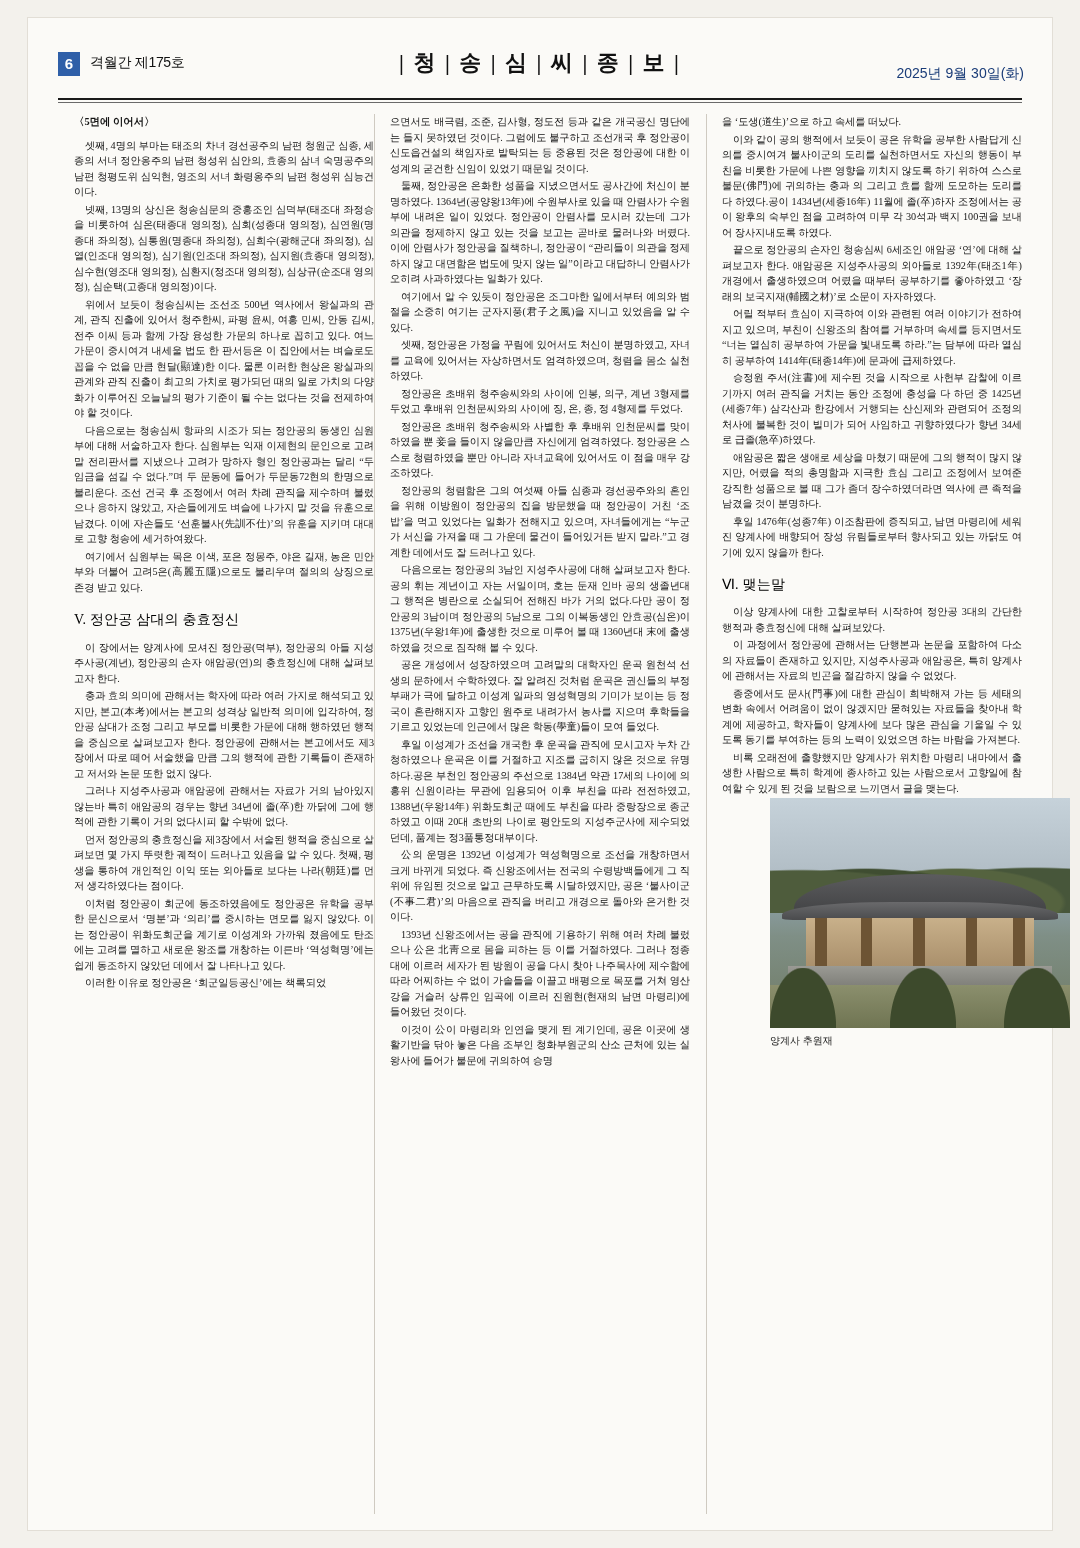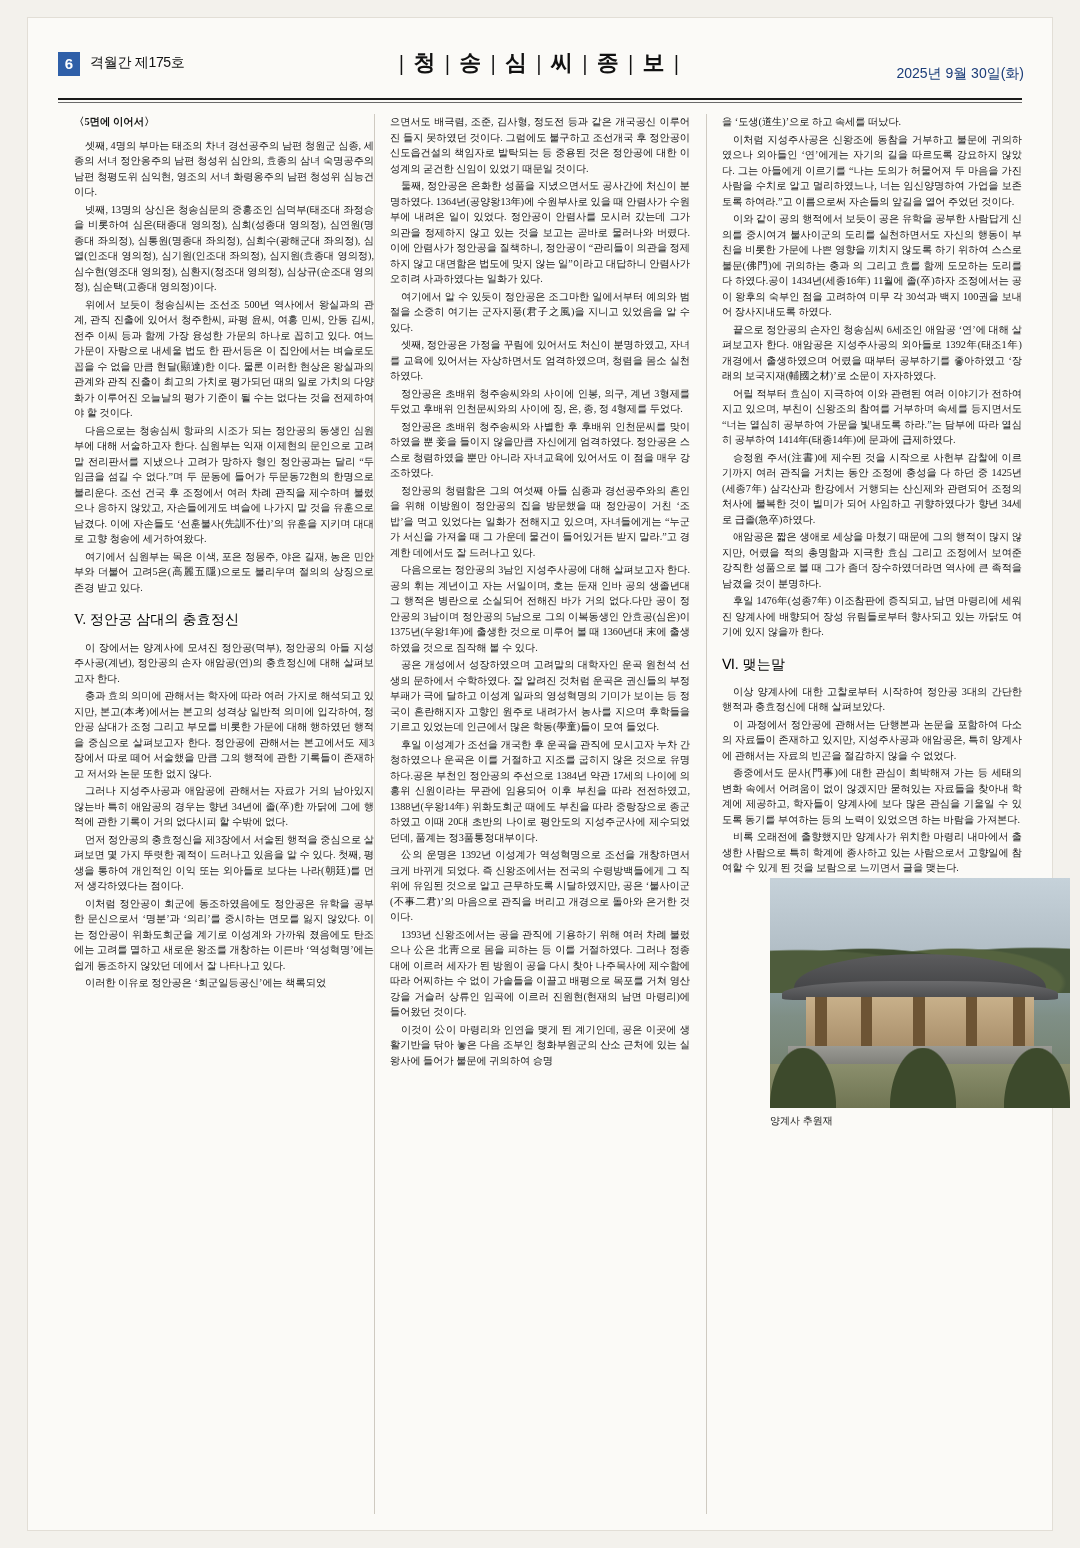--- a/index.html
+++ b/index.html
@@ -218,52 +218,51 @@
     <div class="rule-top2"></div>
 
     <div class="columns">
       <div class="vrule vr1"></div>
       <div class="vrule vr2"></div>
 
       <div class="col col1">
         <p class="lead">〈5면에 이어서〉</p>
         <p>셋째, 4명의 부마는 태조의 차녀 경선공주의 남편 청원군 심종, 세종의 서녀 정안옹주의 남편 청성위 심안의, 효종의 삼녀 숙명공주의 남편 청평도위 심익현, 영조의 서녀 화령옹주의 남편 청성위 심능건이다.</p>
         <p>넷째, 13명의 상신은 청송심문의 중흥조인 심덕부(태조대 좌정승을 비롯하여 심온(태종대 영의정), 심회(성종대 영의정), 심연원(명종대 좌의정), 심통원(명종대 좌의정), 심희수(광해군대 좌의정), 심열(인조대 영의정), 심기원(인조대 좌의정), 심지원(효종대 영의정), 심수현(영조대 영의정), 심환지(정조대 영의정), 심상규(순조대 영의정), 심순택(고종대 영의정)이다.</p>
-        <p>위에서 보듯이 청송심씨는 조선조 500년 역사에서 왕실과의 관계, 관직 진출에 있어서 청주한씨, 파평 윤씨, 여흥 민씨, 안동 김씨, 전주 이씨 등과 함께 가장 융성한 가문의 하나로 꼽히고 있다. 여느 가문이 자랑으로 내세울 법도 한 판서등은 이 집안에서는 벼슬로도 꼽을 수 없을 만큼 현달(顯達)한 이다. 물론 이러한 현상은 왕실과의 관계와 관직 진출이 최고의 가치로 평가되던 때의 일로 가치의 다양화가 이루어진 오늘날의 평가 기준이 될 수는 없다는 것을 전제하여야 할 것이다.</p>
+        <p>위에서 보듯이 청송심씨는 조선조 500년 역사에서 왕실과의 관계, 관직 진출에 있어서 청주한씨, 파평 윤씨, 여흥 민씨, 안동 김씨, 전주 이씨 등과 함께 가장 융성한 가문의 하나로 꼽히고 있다. 여느 가문이 중시여겨 내세울 법도 한 판서등은 이 집안에서는 벼슬로도 꼽을 수 없을 만큼 현달(顯達)한 이다. 물론 이러한 현상은 왕실과의 관계와 관직 진출이 최고의 가치로 평가되던 때의 일로 가치의 다양화가 이루어진 오늘날의 평가 기준이 될 수는 없다는 것을 전제하여야 할 것이다.</p>
         <p>다음으로는 청송심씨 항파의 시조가 되는 정안공의 동생인 심원부에 대해 서술하고자 한다. 심원부는 익재 이제현의 문인으로 고려말 전리판서를 지냈으나 고려가 망하자 형인 정안공과는 달리 “두 임금을 섬길 수 없다.”며 두 문동에 들어가 두문동72현의 한명으로 불리운다. 조선 건국 후 조정에서 여러 차례 관직을 제수하며 불렀으나 응하지 않았고, 자손들에게도 벼슬에 나가지 말 것을 유훈으로 남겼다. 이에 자손들도 ‘선훈불사(先訓不仕)’의 유훈을 지키며 대대로 고향 청송에 세거하여왔다.</p>
         <p>여기에서 심원부는 목은 이색, 포은 정몽주, 야은 길재, 농은 민안부와 더불어 고려5은(高麗五隱)으로도 불리우며 절의의 상징으로 존경 받고 있다.</p>
         <h2 class="sec">V. 정안공 삼대의 충효정신</h2>
         <p>이 장에서는 양계사에 모셔진 정안공(덕부), 정안공의 아들 지성주사공(계년), 정안공의 손자 애암공(연)의 충효정신에 대해 살펴보고자 한다.</p>
         <p>충과 효의 의미에 관해서는 학자에 따라 여러 가지로 해석되고 있지만, 본고(本考)에서는 본고의 성격상 일반적 의미에 입각하여, 정안공 삼대가 조정 그리고 부모를 비롯한 가문에 대해 행하였던 행적을 중심으로 살펴보고자 한다. 정안공에 관해서는 본고에서도 제3장에서 따로 떼어 서술했을 만큼 그의 행적에 관한 기록들이 존재하고 저서와 논문 또한 없지 않다.</p>
         <p>그러나 지성주사공과 애암공에 관해서는 자료가 거의 남아있지 않는바 특히 애암공의 경우는 향년 34년에 졸(卒)한 까닭에 그에 행적에 관한 기록이 거의 없다시피 할 수밖에 없다.</p>
         <p>먼저 정안공의 충효정신을 제3장에서 서술된 행적을 중심으로 살펴보면 몇 가지 뚜렷한 궤적이 드러나고 있음을 알 수 있다. 첫째, 평생을 통하여 개인적인 이익 또는 외아들로 보다는 나라(朝廷)를 먼저 생각하였다는 점이다.</p>
         <p>이처럼 정안공이 회군에 동조하였음에도 정안공은 유학을 공부한 문신으로서 ‘명분’과 ‘의리’를 중시하는 면모를 잃지 않았다. 이는 정안공이 위화도회군을 계기로 이성계와 가까워 졌음에도 탄조에는 고려를 멸하고 새로운 왕조를 개창하는 이른바 ‘역성혁명’에는 쉽게 동조하지 않았던 데에서 잘 나타나고 있다.</p>
         <p>이러한 이유로 정안공은 ‘회군일등공신’에는 책록되었</p>
       </div>
 
       <div class="col col2">
-        <p class="noind">으면서도 배극렴, 조준, 김사형, 정도전 등과 같은 개국공신 이루어진 들지 못하였던 것이다. 그럼에도 불구하고 조선개국 후 정안공이 신도읍건설의 책임자로 발탁되는 등 중용된 것은 정안공에 대한 이성계의 굳건한 신임이 있었기 때문일 것이다.</p>
+        <p class="noind">으면서도 배극렴, 조준, 김사형, 정도전 등과 같은 개국공신 명단에는 들지 못하였던 것이다. 그럼에도 불구하고 조선개국 후 정안공이 신도읍건설의 책임자로 발탁되는 등 중용된 것은 정안공에 대한 이성계의 굳건한 신임이 있었기 때문일 것이다.</p>
         <p>둘째, 정안공은 온화한 성품을 지녔으면서도 공사간에 처신이 분명하였다. 1364년(공양왕13年)에 수원부사로 있을 때 안렴사가 수원부에 내려온 일이 있었다. 정안공이 안렴사를 모시러 갔는데 그가 의관을 정제하지 않고 있는 것을 보고는 곧바로 물러나와 버렸다. 이에 안렴사가 정안공을 질책하니, 정안공이 “관리들이 의관을 정제하지 않고 대면함은 법도에 맞지 않는 일”이라고 대답하니 안렴사가 오히려 사과하였다는 일화가 있다.</p>
         <p>여기에서 알 수 있듯이 정안공은 조그마한 일에서부터 예의와 범절을 소중히 여기는 군자지풍(君子之風)을 지니고 있었음을 알 수 있다.</p>
         <p>셋째, 정안공은 가정을 꾸림에 있어서도 처신이 분명하였고, 자녀를 교육에 있어서는 자상하면서도 엄격하였으며, 청렴을 몸소 실천하였다.</p>
         <p>정안공은 초배위 청주송씨와의 사이에 인봉, 의구, 계년 3형제를 두었고 후배위 인천문씨와의 사이에 징, 온, 종, 정 4형제를 두었다.</p>
         <p>정안공은 초배위 청주송씨와 사별한 후 후배위 인천문씨를 맞이하였을 뿐 妾을 들이지 않을만큼 자신에게 엄격하였다. 정안공은 스스로 청렴하였을 뿐만 아니라 자녀교육에 있어서도 이 점을 매우 강조하였다.</p>
         <p>정안공의 청렴함은 그의 여섯째 아들 심종과 경선공주와의 혼인을 위해 이방원이 정안공의 집을 방문했을 때 정안공이 거친 ‘조밥’을 먹고 있었다는 일화가 전해지고 있으며, 자녀들에게는 “누군가 서신을 가져올 때 그 가운데 물건이 들어있거든 받지 말라.”고 경계한 데에서도 잘 드러나고 있다.</p>
         <p>다음으로는 정안공의 3남인 지성주사공에 대해 살펴보고자 한다. 공의 휘는 계년이고 자는 서일이며, 호는 둔재 인바 공의 생졸년대 그 행적은 병란으로 소실되어 전해진 바가 거의 없다.다만 공이 정안공의 3남이며 정안공의 5남으로 그의 이복동생인 안효공(심온)이 1375년(우왕1年)에 출생한 것으로 미루어 볼 때 1360년대 末에 출생하였을 것으로 짐작해 볼 수 있다.</p>
         <p>공은 개성에서 성장하였으며 고려말의 대학자인 운곡 원천석 선생의 문하에서 수학하였다. 잘 알려진 것처럼 운곡은 권신들의 부정부패가 극에 달하고 이성계 일파의 영성혁명의 기미가 보이는 등 정국이 혼란해지자 고향인 원주로 내려가서 농사를 지으며 후학들을 기르고 있었는데 인근에서 많은 학동(學童)들이 모여 들었다.</p>
         <p>후일 이성계가 조선을 개국한 후 운곡을 관직에 모시고자 누차 간청하였으나 운곡은 이를 거절하고 지조를 굽히지 않은 것으로 유명하다.공은 부천인 정안공의 주선으로 1384년 약관 17세의 나이에 의흥위 신원이라는 무관에 임용되어 이후 부친을 따라 전전하였고, 1388년(우왕14年) 위화도회군 때에도 부친을 따라 중랑장으로 종군하였고 이때 20대 초반의 나이로 평안도의 지성주군사에 제수되었던데, 품계는 정3품통정대부이다.</p>
         <p>公의 운명은 1392년 이성계가 역성혁명으로 조선을 개창하면서 크게 바뀌게 되었다. 즉 신왕조에서는 전국의 수령방백들에게 그 직위에 유임된 것으로 알고 근무하도록 시달하였지만, 공은 ‘불사이군(不事二君)’의 마음으로 관직을 버리고 개경으로 돌아와 은거한 것이다.</p>
         <p>1393년 신왕조에서는 공을 관직에 기용하기 위해 여러 차례 불렀으나 公은 北靑으로 몸을 피하는 등 이를 거절하였다. 그러나 정종대에 이르러 세자가 된 방원이 공을 다시 찾아 나주목사에 제수함에 따라 어찌하는 수 없이 가솔들을 이끌고 배평으로 목포를 거쳐 영산강을 거슬러 상류인 임곡에 이르러 진원현(현재의 남면 마령리)에 들어왔던 것이다.</p>
         <p>이것이 公이 마령리와 인연을 맺게 된 계기인데, 공은 이곳에 생활기반을 닦아 놓은 다음 조부인 청화부원군의 산소 근처에 있는 실왕사에 들어가 불문에 귀의하여 승명</p>
         <p></p>
       </div>
 
       <div class="col col3">
         <p class="noind">을 ‘도생(道生)’으로 하고 속세를 떠났다.</p>
-        <p>이처럼 지성주사공은 신왕조에 동참을 거부하고 불문에 귀의하였으나 외아들인 ‘연’에게는 자기의 길을 따르도록 강요하지 않았다. 그는 아들에게 이르기를 “나는 도의가 허물어져 두 마음을 가진 사람을 수치로 알고 멀리하였느나, 너는 임신양명하여 가업을 보존토록 하여라.”고 이름으로써 자손들의 앞길을 열어 주었던 것이다.</p>
         <p>이와 같이 공의 행적에서 보듯이 공은 유학을 공부한 사람답게 신의를 중시여겨 불사이군의 도리를 실천하면서도 자신의 행동이 부친을 비롯한 가문에 나쁜 영향을 끼치지 않도록 하기 위하여 스스로 불문(佛門)에 귀의하는 충과 의 그리고 효를 함께 도모하는 도리를 다 하였다.공이 1434년(세종16年) 11월에 졸(卒)하자 조정에서는 공이 왕후의 숙부인 점을 고려하여 미무 각 30석과 백지 100권을 보내어 장사지내도록 하였다.</p>
         <p>끝으로 정안공의 손자인 청송심씨 6세조인 애암공 ‘연’에 대해 살펴보고자 한다. 애암공은 지성주사공의 외아들로 1392年(태조1年) 개경에서 출생하였으며 어렸을 때부터 공부하기를 좋아하였고 ‘장래의 보국지재(輔國之材)’로 소문이 자자하였다.</p>
         <p>어릴 적부터 효심이 지극하여 이와 관련된 여러 이야기가 전하여 지고 있으며, 부친이 신왕조의 참여를 거부하며 속세를 등지면서도 “너는 열심히 공부하여 가문을 빛내도록 하라.”는 담부에 따라 열심히 공부하여 1414年(태종14年)에 문과에 급제하였다.</p>
         <p>승정원 주서(注書)에 제수된 것을 시작으로 사헌부 감찰에 이르기까지 여러 관직을 거치는 동안 조정에 충성을 다 하던 중 1425년(세종7年) 삼각산과 한강에서 거행되는 산신제와 관련되어 조정의 처사에 불복한 것이 빌미가 되어 사임하고 귀향하였다가 향년 34세로 급졸(急卒)하였다.</p>
         <p>애암공은 짧은 생애로 세상을 마쳤기 때문에 그의 행적이 많지 않지만, 어렸을 적의 총명함과 지극한 효심 그리고 조정에서 보여준 강직한 성품으로 볼 때 그가 좀더 장수하였더라면 역사에 큰 족적을 남겼을 것이 분명하다.</p>
         <p>후일 1476年(성종7年) 이조참판에 증직되고, 남면 마령리에 세워진 양계사에 배향되어 장성 유림들로부터 향사되고 있는 까닭도 여기에 있지 않을까 한다.</p>
         <p></p>
         <h2 class="sec">Ⅵ. 맺는말</h2>
         <p>이상 양계사에 대한 고찰로부터 시작하여 정안공 3대의 간단한 행적과 충효정신에 대해 살펴보았다.</p>
         <p>이 과정에서 정안공에 관해서는 단행본과 논문을 포함하여 다소의 자료들이 존재하고 있지만, 지성주사공과 애암공은, 특히 양계사에 관해서는 자료의 빈곤을 절감하지 않을 수 없었다.</p>

